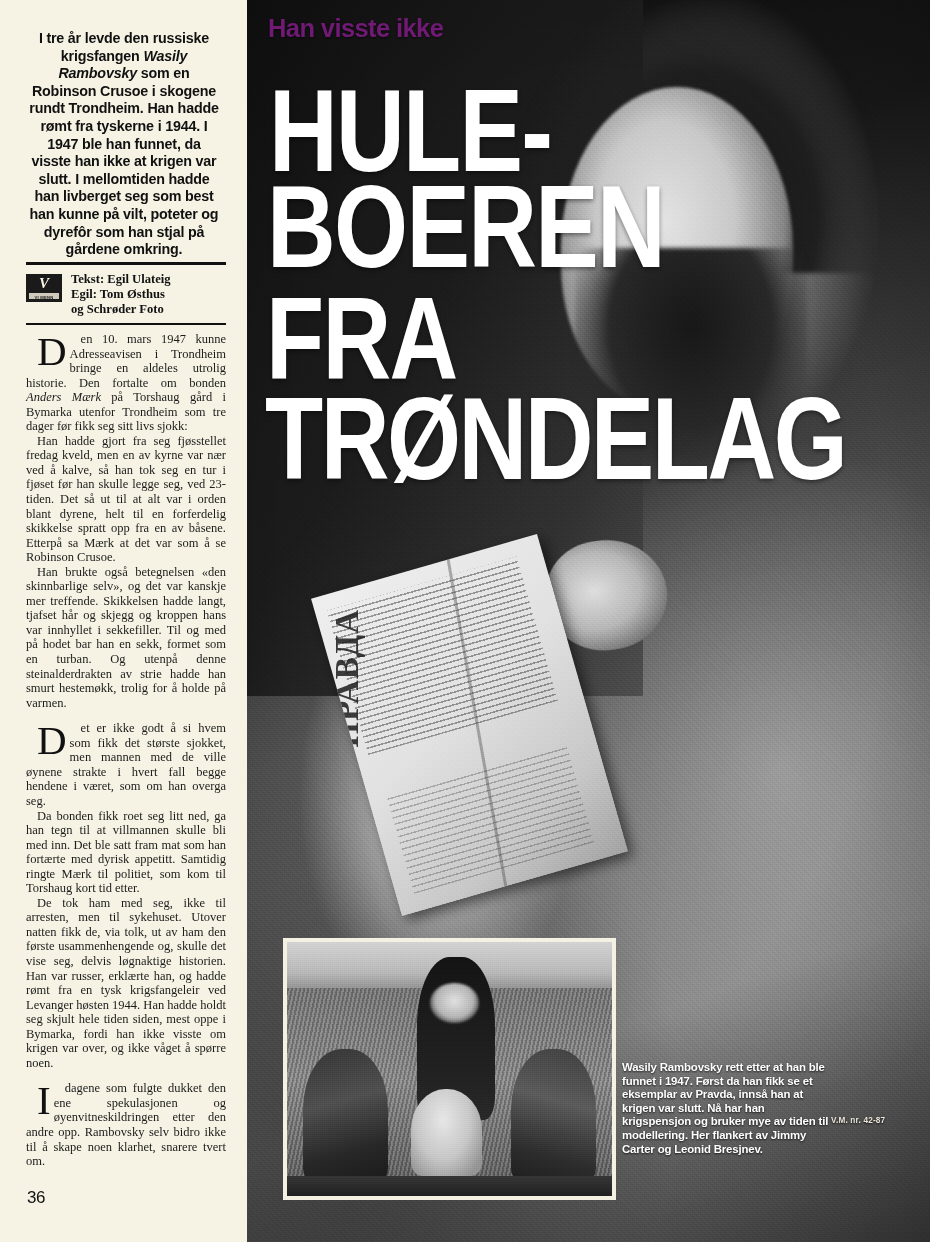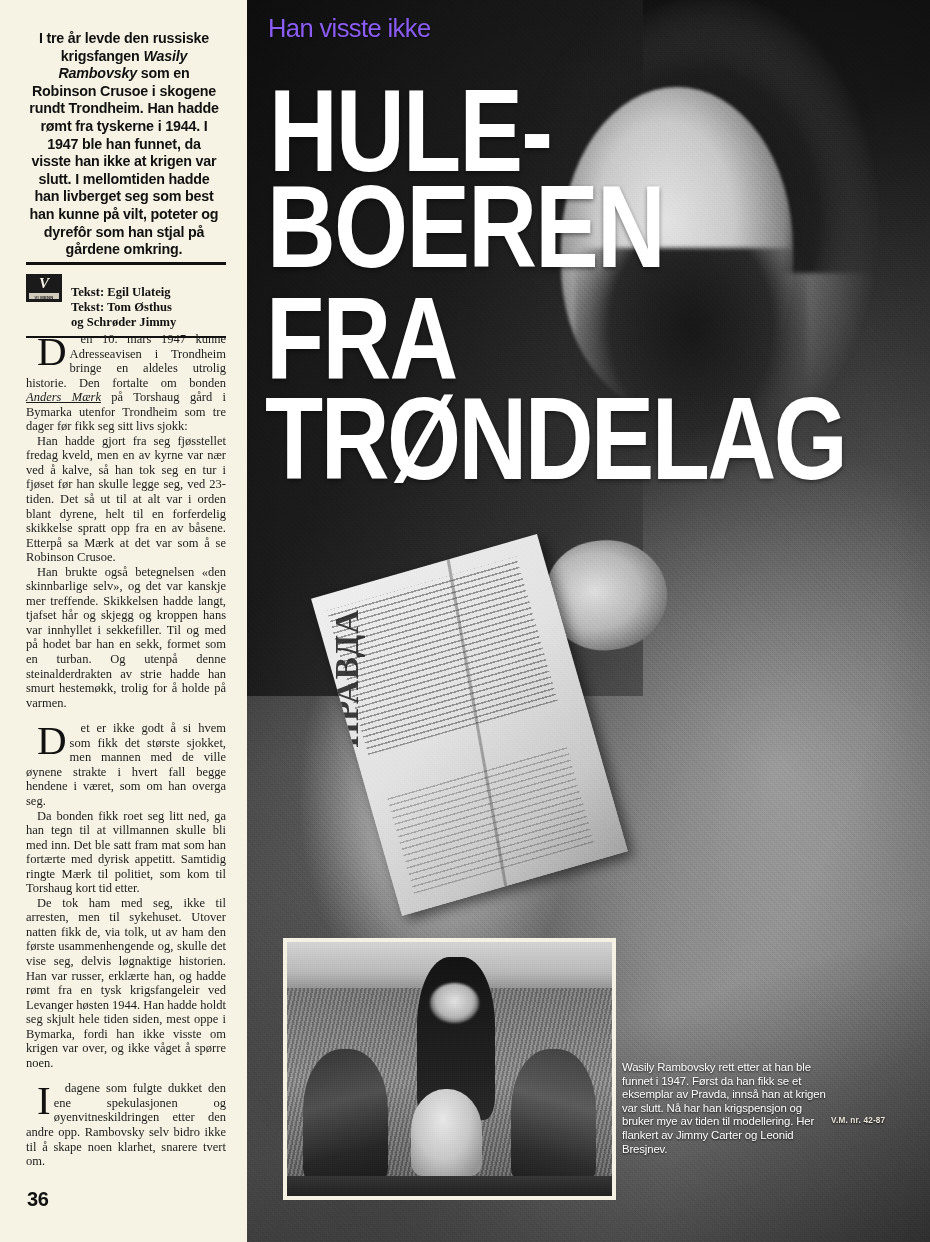--- a/index.html
+++ b/index.html
@@ -48,47 +48,47 @@
     position:absolute;left:2px;right:2px;bottom:2px;height:6px;
     background:#cfcabb;
   }
   #vm-logo .vsub-txt{
     position:absolute;left:0;right:0;bottom:1px;text-align:center;
     font-size:4.2px;line-height:5px;color:#1a1a1a;letter-spacing:.2px;
     font-family:"Liberation Sans",sans-serif;font-weight:bold;
   }
   #byline-lines{
     font-family:"Liberation Serif",serif;font-weight:bold;
-    font-size:12.6px;line-height:15px;color:#111;margin-top:13px;
+    font-size:12.6px;line-height:15px;color:#111;
   }
 
   #body-col{
     position:absolute;left:26px;top:332px;width:200px;
     font-family:"Liberation Serif",serif;
     font-size:12.5px;line-height:14.55px;color:#1b1b1b;
     text-align:justify;
     -webkit-hyphens:auto;hyphens:auto;
   }
   #body-col p{margin:0;text-indent:11px;}
   #body-col p.gap{margin-top:11px;}
-  #body-col em{font-style:italic;text-decoration:underline;}
+  #body-col em{font-style:italic;}
   .dropcap{
     float:left;
     font-family:"Liberation Serif",serif;
     font-weight:normal;
     font-size:41px;line-height:32px;
     padding:2px 3px 0 0;margin-top:1px;
     color:#111;
   }
   p.has-drop{text-indent:0;}
 
   #pageno{
     position:absolute;left:27px;top:1188px;
-    font-family:"Liberation Sans",sans-serif;font-weight:bold;
-    font-size:20px;color:#111;letter-spacing:-0.4px;
+    font-family:"Liberation Sans",sans-serif;font-weight:normal;
+    font-size:17px;color:#111;letter-spacing:-0.4px;
   }
 
   
   #photo-main{
     position:absolute;left:247px;top:0;width:683px;height:1242px;
     overflow:hidden;
     background:#6e6a62;
     z-index:1;
   }
   #photo-main .ph-base{
@@ -176,23 +176,23 @@
     background:radial-gradient(ellipse at 40% 45%, #e3ded0 0%, #bdb7a8 45%, #6e6a60 80%, rgba(110,106,96,0) 95%);
     border-radius:46% 54% 50% 50%;
     transform:rotate(-8deg);
     filter:grayscale(1) blur(.6px);
   }
 
   
   #headline-zone{position:absolute;left:247px;top:0;width:683px;z-index:4;}
   #kicker{
     position:absolute;left:21px;top:14px;width:420px;
-    font-family:"Liberation Sans",sans-serif;font-weight:normal;
+    font-family:"Liberation Sans",sans-serif;font-weight:bold;
     font-size:25.5px;line-height:28px;
-    color:#8b5cf6;letter-spacing:-0.6px;
+    color:#701a75;letter-spacing:-0.6px;
     text-shadow:0 1px 2px rgba(0,0,0,.55);
   }
   .hl-line{
     position:absolute;
     font-family:"Liberation Sans",sans-serif;font-weight:bold;
     color:#ffffff;
     letter-spacing:-2px;
     line-height:.82;
     white-space:nowrap;
     transform:scaleX(.82);
@@ -265,21 +265,21 @@
     position:absolute;inset:0;opacity:.32;mix-blend-mode:overlay;
     background-image:
       repeating-linear-gradient(0deg, rgba(255,255,255,.12) 0 1px, rgba(0,0,0,.12) 1px 2px),
       repeating-linear-gradient(90deg, rgba(255,255,255,.08) 0 1px, rgba(0,0,0,.08) 1px 2px);
   }
 
   
   #caption{
     position:absolute;left:622px;top:1061px;width:212px;
     z-index:6;
-    font-family:"Liberation Sans",sans-serif;font-weight:normal;
+    font-family:"Liberation Sans",sans-serif;font-weight:bold;
     font-size:11.4px;line-height:13.6px;
     color:#ffffff;
     text-shadow:0 1px 2px rgba(0,0,0,.75);
     letter-spacing:-0.15px;
   }
   #issue-credit{
     position:absolute;left:831px;top:1116px;
     z-index:6;
     font-family:"Liberation Sans",sans-serif;font-weight:bold;
     font-size:8.2px;color:#e9e5d8;letter-spacing:.2px;
@@ -345,22 +345,22 @@
     <div id="byline-wrap">
       <div class="hrule"></div>
       <div id="byline-body">
         <div id="vm-logo">
           <div class="vglyph">V</div>
           <div class="vsub"></div>
           <div class="vsub-txt">VI MENN</div>
         </div>
         <div id="byline-lines">
           <div>Tekst: Egil Ulateig</div>
-          <div>Tekst: Tom Østhus</div>
-          <div>og Schrøder Jimmy</div>
+          <div>Egil: Tom Østhus</div>
+          <div>og Schrøder Foto</div>
         </div>
       </div>
       <div class="hrule"></div>
     </div>
 
     <div id="body-col">
       <p class="has-drop"><span class="dropcap">D</span><span>en 10. mars 1947 kunne Adresseavisen i Trondheim bringe en aldeles utrolig historie. Den fortalte om bonden </span><em>Anders Mærk</em><span> på Torshaug gård i Bymarka utenfor Trondheim som tre dager før fikk seg sitt livs sjokk:</span></p>
       <p>Han hadde gjort fra seg fjøsstellet fredag kveld, men en av kyrne var nær ved å kalve, så han tok seg en tur i fjøset før han skulle legge seg, ved 23-tiden. Det så ut til at alt var i orden blant dyrene, helt til en forferdelig skikkelse spratt opp fra en av båsene. Etterpå sa Mærk at det var som å se Robinson Crusoe.</p>
       <p>Han brukte også betegnelsen «den skinnbarlige selv», og det var kanskje mer treffende. Skikkelsen hadde langt, tjafset hår og skjegg og kroppen hans var innhyllet i sekkefiller. Til og med på hodet bar han en sekk, formet som en turban. Og utenpå denne steinalderdrakten av strie hadde han smurt hestemøkk, trolig for å holde på varmen.</p>
       <p class="has-drop gap"><span class="dropcap">D</span><span>et er ikke godt å si hvem som fikk det største sjokket, men mannen med de ville øynene strakte i hvert fall begge hendene i været, som om han overga seg.</span></p>

